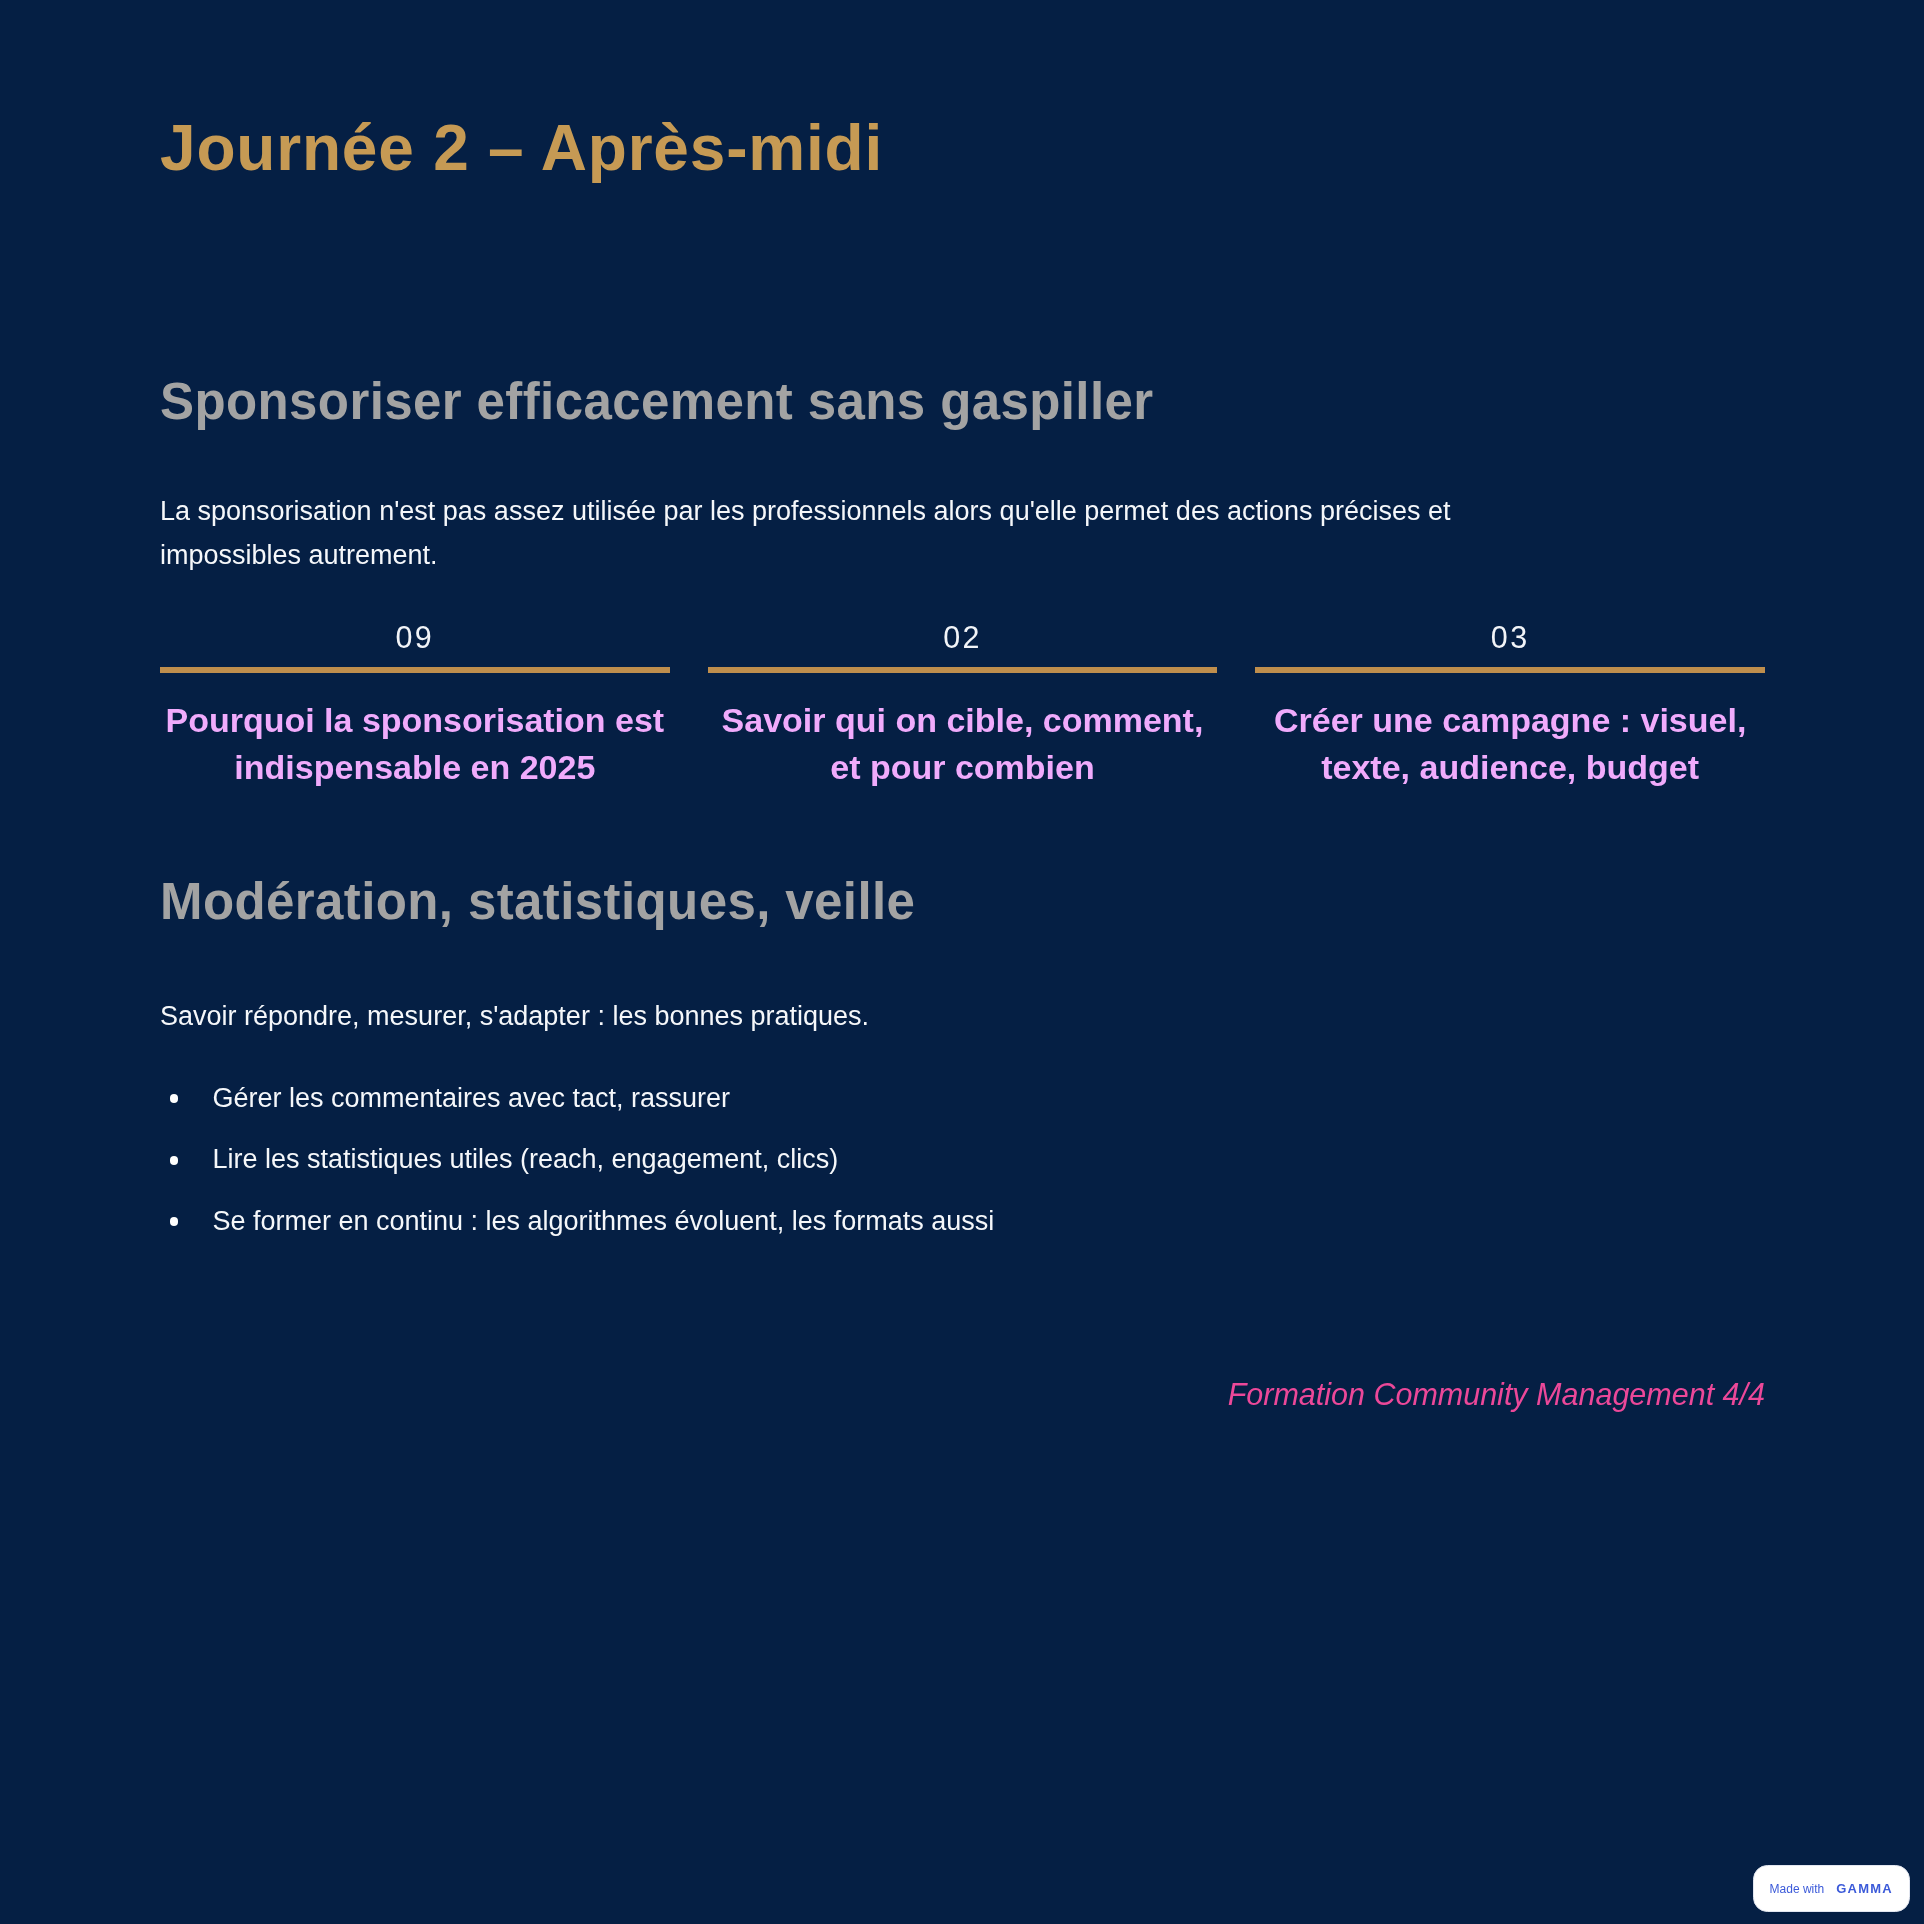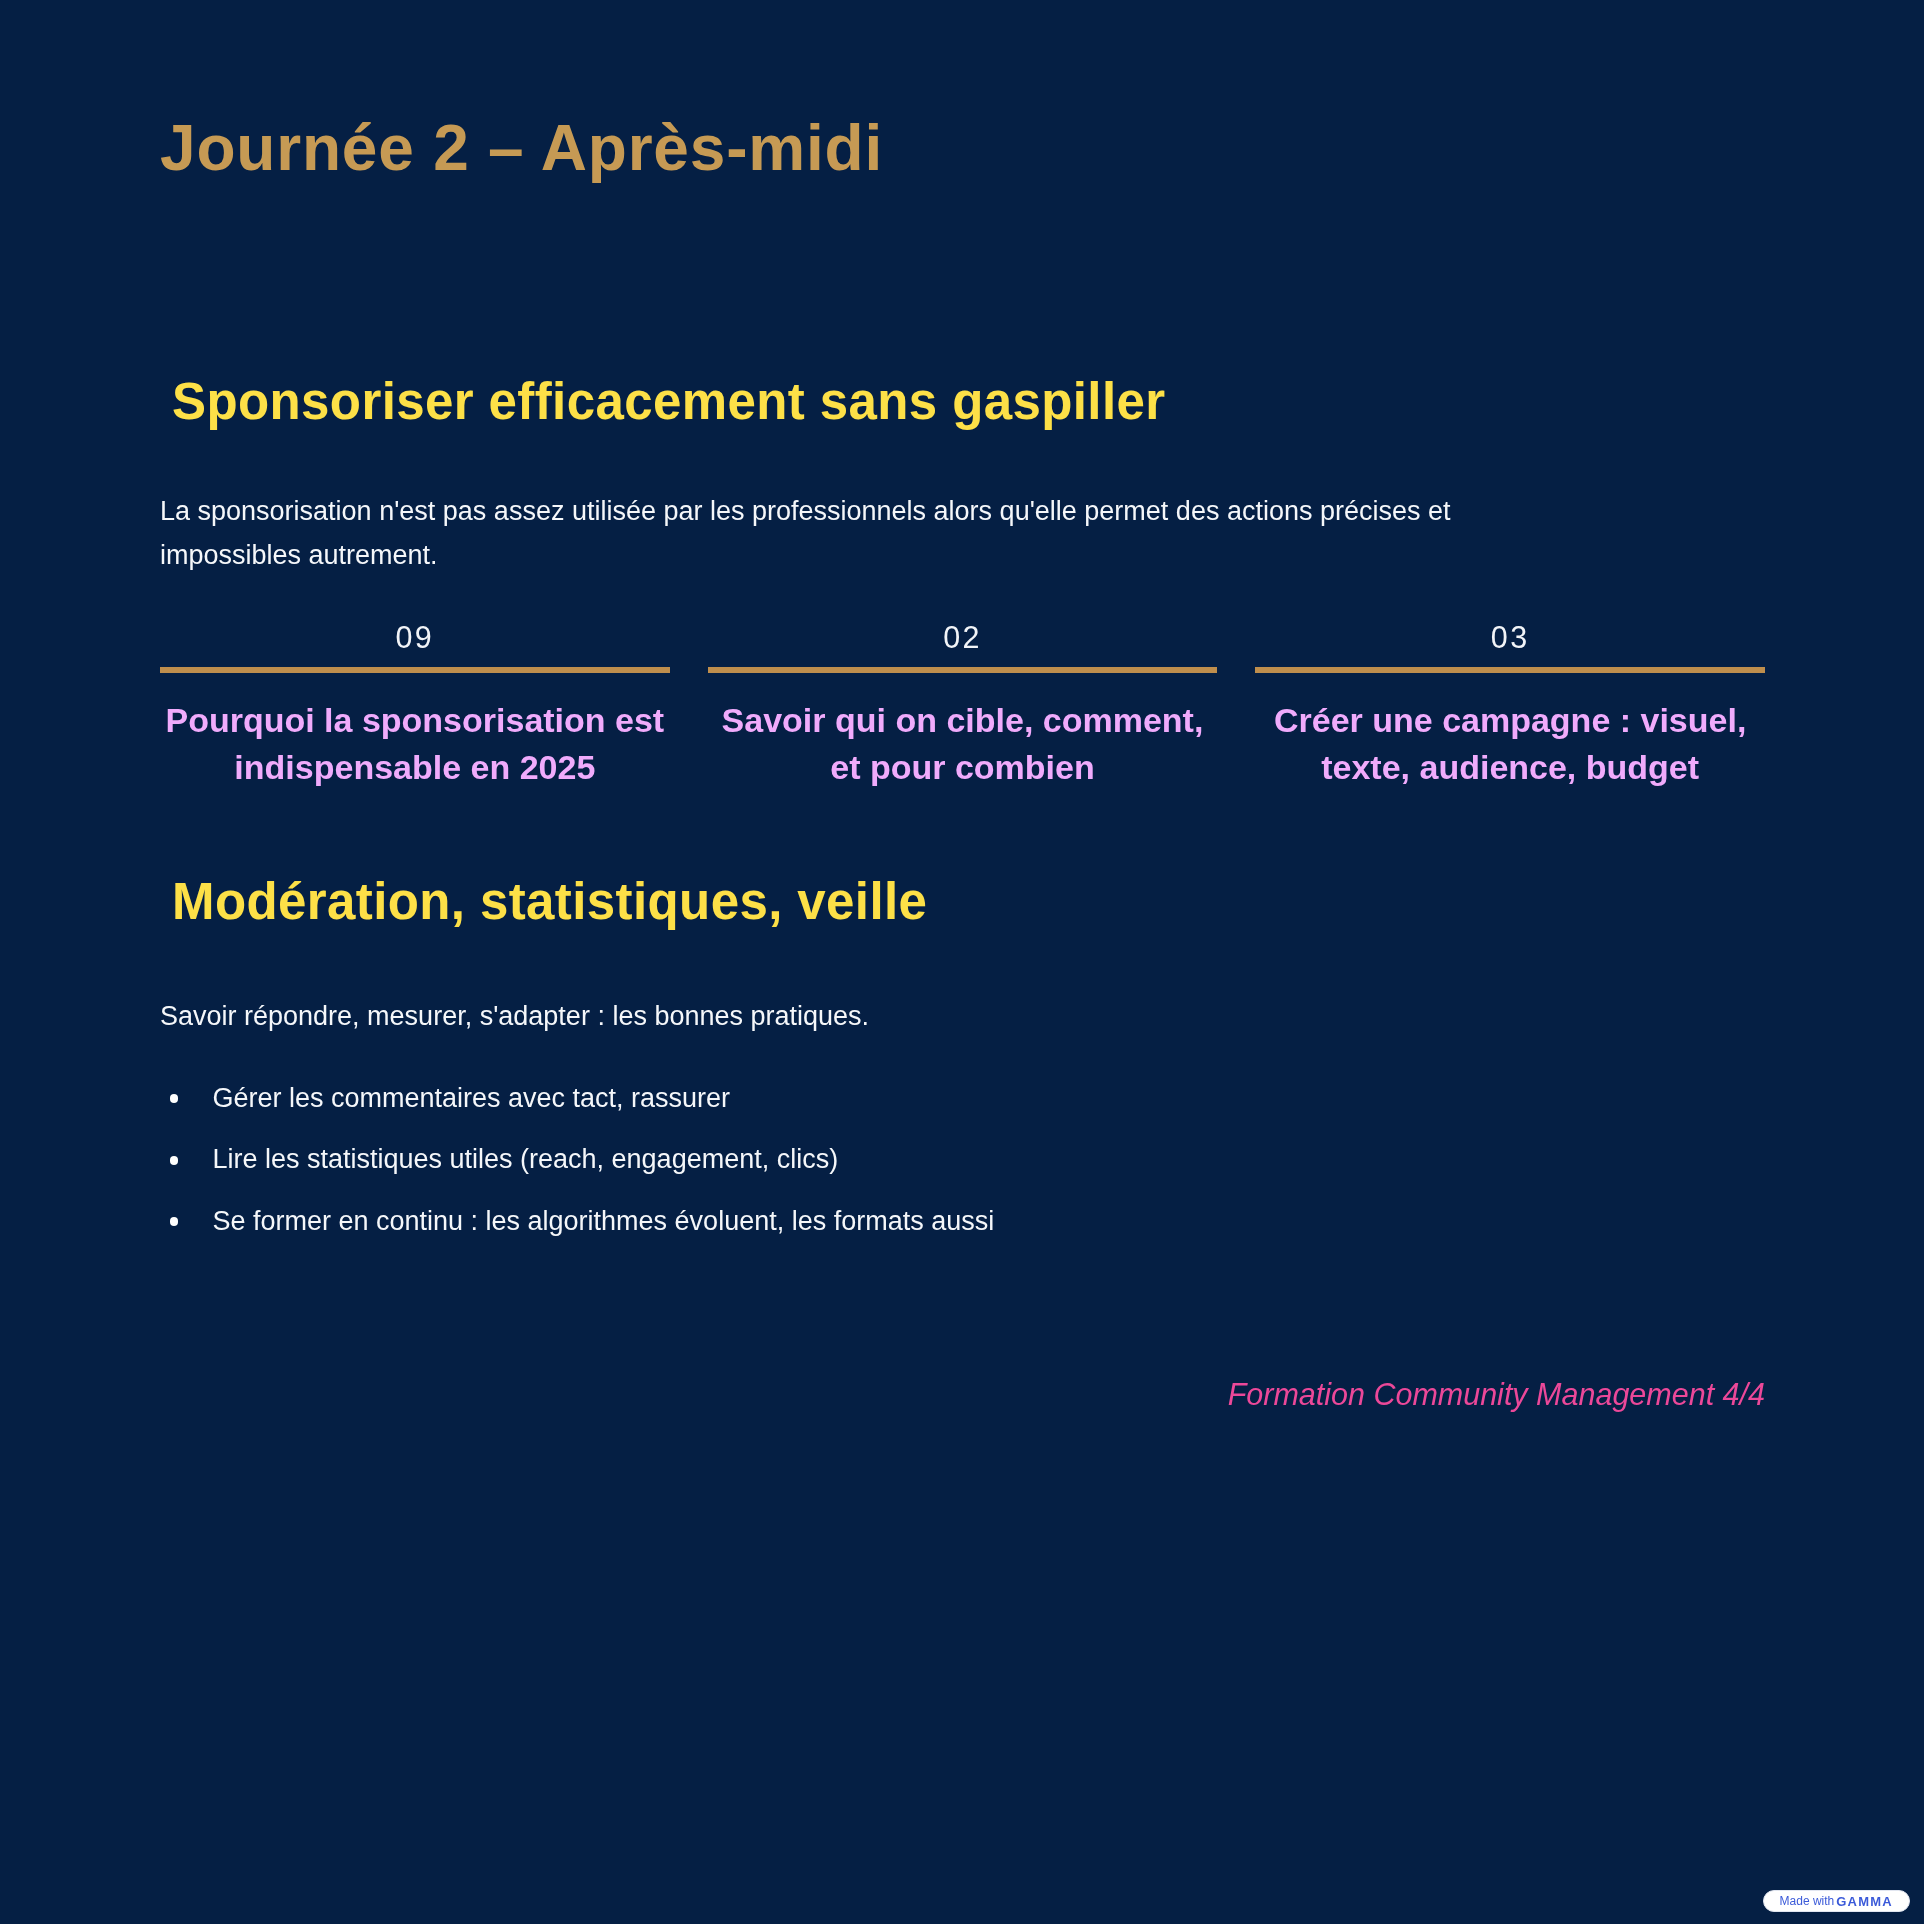--- a/index.html
+++ b/index.html
@@ -18,25 +18,25 @@
     margin: 0;
     padding-top: 108px;
     font-size: 64px;
     line-height: 1.25;
     font-weight: 700;
     color: #C69A54;
     letter-spacing: 0.8px;
   }
 
   .section-heading {
-    margin: 12px;
+    margin: 0;
     font-size: 51px;
     line-height: 1.2;
     font-weight: 700;
-    color: #fde047;
+    color: #a3a3a3;
     letter-spacing: 0.4px;
   }
   .section-heading.first { margin-top: 183px; }
   .section-heading.second { margin-top: 80px; }
 
   .intro {
     margin: 0;
     font-size: 27px;
     line-height: 1.62;
     font-weight: 400;
@@ -105,28 +105,28 @@
     font-size: 30.5px;
     line-height: 38px;
     font-style: italic;
     color: #ec4899;
   }
 
   .gamma-badge {
     position: absolute;
     right: 15.2px;
     bottom: 13px;
-    height: 22px;
+    height: 47px;
     padding: 0 16px;
     background: #FFFFFF;
     border: 0.8px solid #E2E6F0;
     border-radius: 14.4px;
     display: flex;
     align-items: center;
-    gap: 2px;
+    gap: 12px;
     box-sizing: border-box;
   }
   .gamma-badge .made-with {
     font-size: 12px;
     color: #3B5AD9;
     font-weight: 400;
     white-space: nowrap;
   }
   .gamma-badge .brand {
     font-size: 13px;

